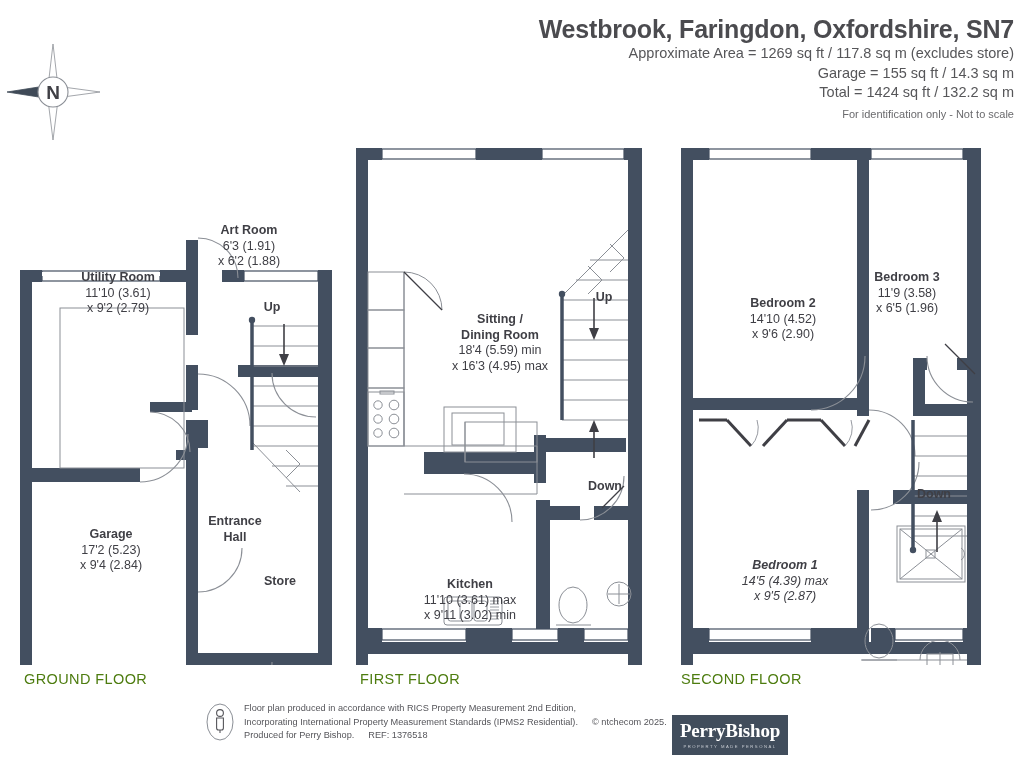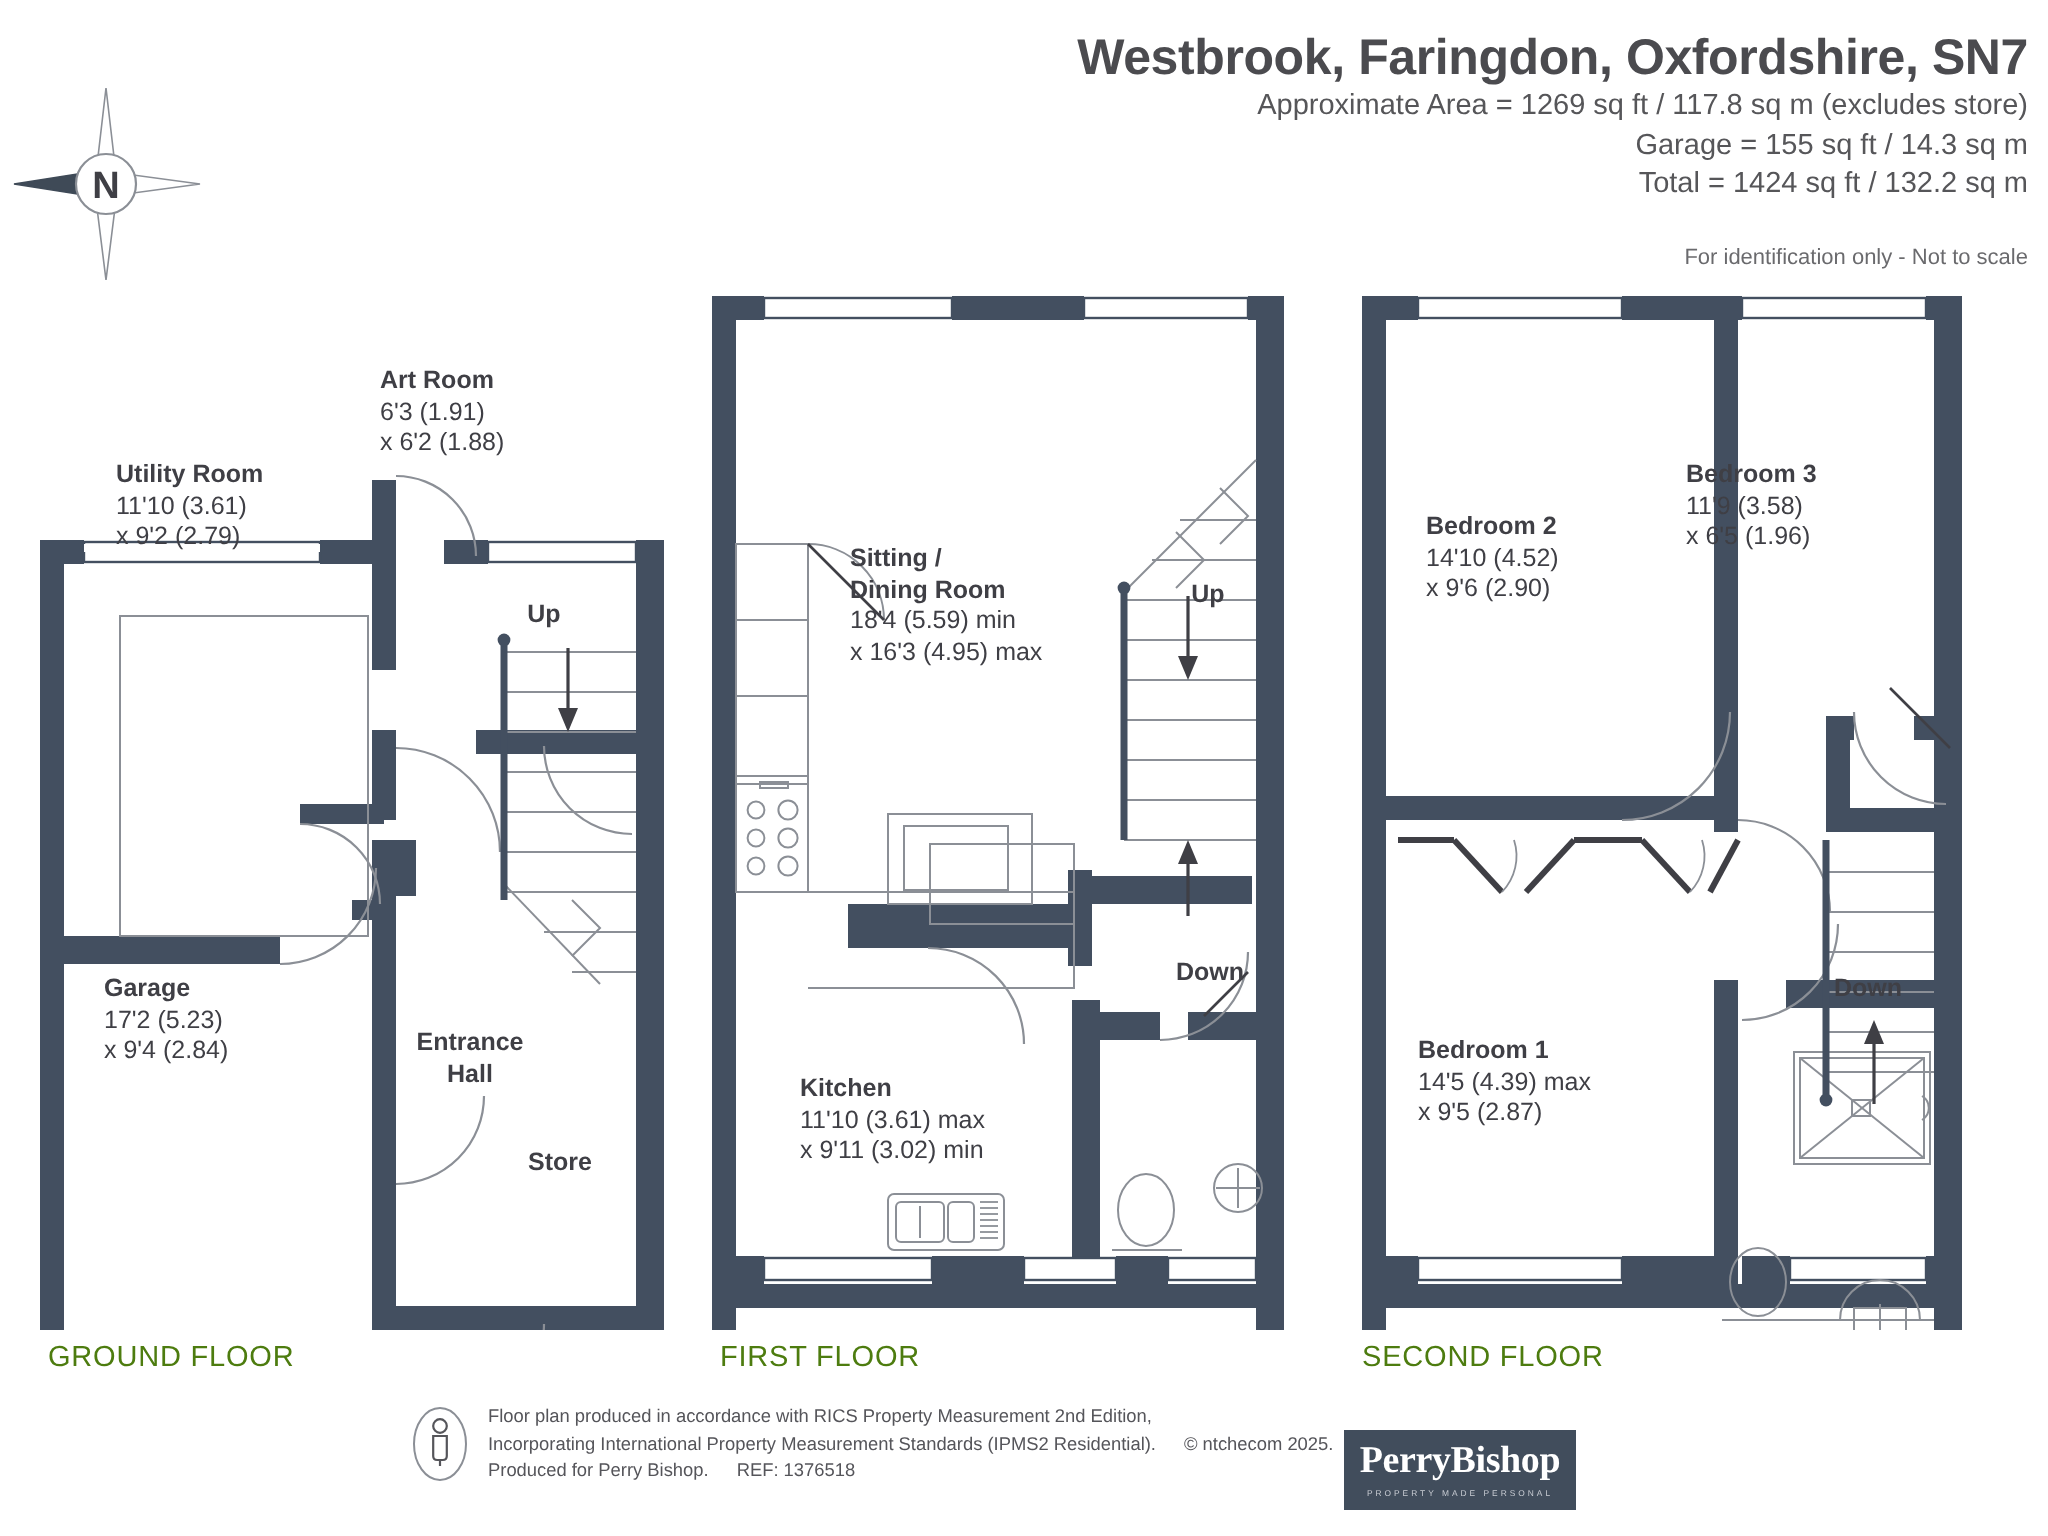--- a/index.html
+++ b/index.html
@@ -11,33 +11,33 @@
   #stage{position:absolute;left:0;top:0;width:1024px;height:564px;}
   .abs{position:absolute;}
 
   
   #header{position:absolute;right:10px;top:14px;text-align:right;}
   #title{
     font-size:25px;font-weight:bold;color:#4b4b4f;letter-spacing:-0.2px;
     white-space:nowrap;line-height:30px;
   }
   .sub{font-size:14.5px;color:#565659;line-height:19.5px;white-space:nowrap;}
-  .note{font-size:11px;color:#6a6a6d;line-height:16px;margin-top:18px;white-space:nowrap;}
+  .note{font-size:11px;color:#6a6a6d;line-height:16px;margin-top:3px;white-space:nowrap;}
 
   
   #compass{position:absolute;left:5px;top:42px;width:100px;height:100px;}
 
   
   .floor-label{
     font-size:14.5px;font-weight:normal;color:#4d7c0f;letter-spacing:0.4px;
     white-space:nowrap;
   }
 
   
-  .room{position:absolute;white-space:nowrap;line-height:15.5px;}
+  .room{position:absolute;text-align:center;white-space:nowrap;line-height:15.5px;margin-top:40px;}
   .room .nm{font-size:12.5px;font-weight:bold;color:#3f3f45;}
   .room .dm{font-size:12.5px;color:#3f3f45;}
   .small-lbl{position:absolute;font-size:12.5px;font-weight:bold;color:#3f3f45;
     white-space:nowrap;text-align:center;line-height:15.5px;}
 
   
   #footer{position:absolute;left:205px;top:702px;display:flex;align-items:center;}
   #foot-text{margin-left:9px;font-size:9.2px;line-height:13.5px;color:#55555a;}
   #foot-text span.cp{margin-left:14px;}
   #logo{
@@ -402,21 +402,21 @@
   <div class="room" style="left:713px;top:256px;width:140px;">
     <div class="nm">Bedroom 2</div>
     <div class="dm">14'10 (4.52)</div>
     <div class="dm">x 9'6 (2.90)</div>
   </div>
   <div class="room" style="left:843px;top:230px;width:128px;">
     <div class="nm">Bedroom 3</div>
     <div class="dm">11'9 (3.58)</div>
     <div class="dm">x 6'5 (1.96)</div>
   </div>
-  <div class="room" style="left:709px;top:518px;width:152px;">
+  <div class="room" style="left:709px;top:518px;width:152px;font-style:italic;">
     <div class="nm">Bedroom 1</div>
     <div class="dm">14'5 (4.39) max</div>
     <div class="dm">x 9'5 (2.87)</div>
   </div>
   <div class="small-lbl" style="left:910px;top:487px;width:48px;">Down</div>
   <div class="floor-label abs" style="left:681px;top:671px;">SECOND FLOOR</div>
 
   <div id="footer">
     <svg width="30" height="40" viewBox="0 0 30 40">
       <ellipse cx="15" cy="20" rx="13" ry="18" fill="none" stroke="#8b8f96" stroke-width="1"></ellipse>

